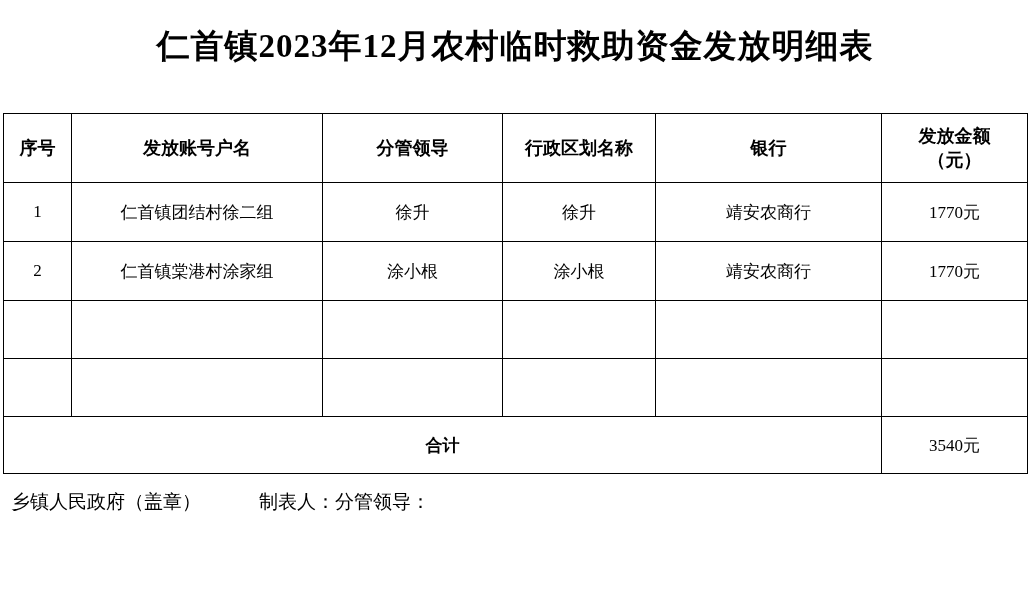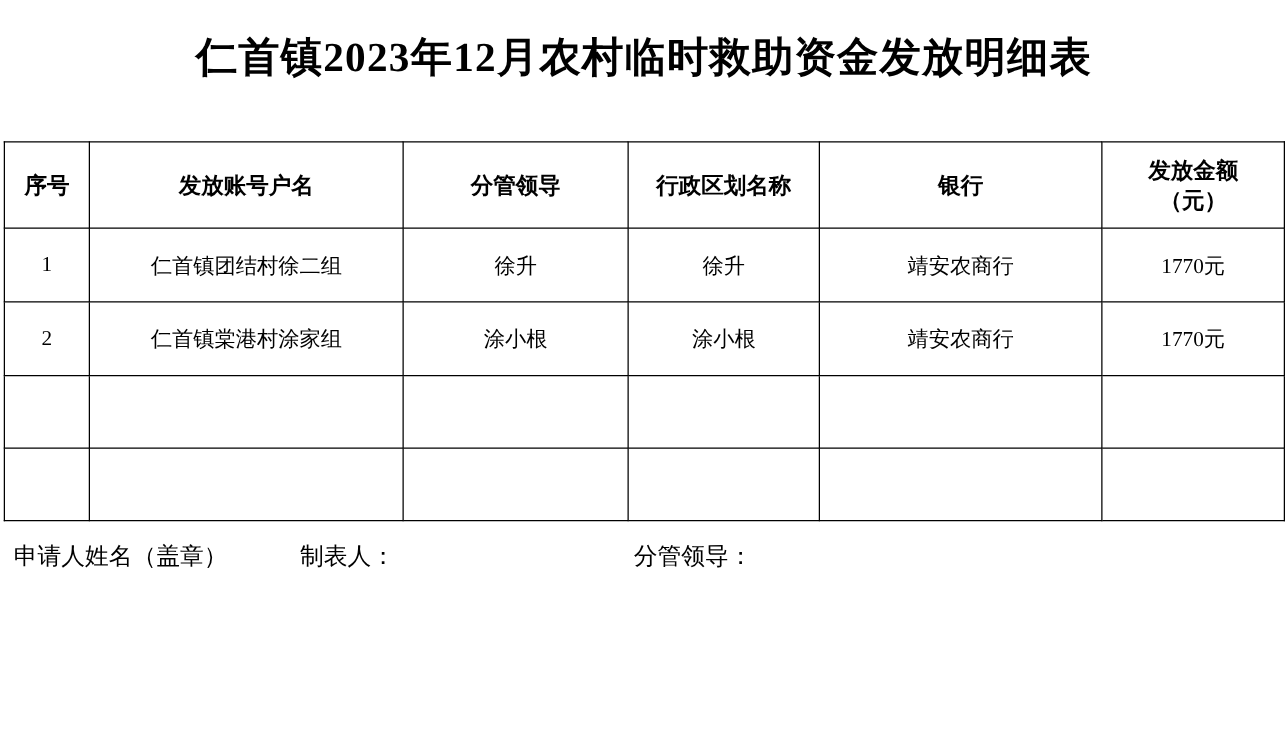--- a/index.html
+++ b/index.html
@@ -82,21 +82,20 @@
     font-size: 19px;
     font-family: "Liberation Serif", "DejaVu Serif", serif;
   }
   .footer .f1 {
     margin-left: 8px;
   }
   .footer .f2 {
     margin-left: 58px;
   }
   .footer .f3 {
-    margin-left: 191px;
     text-align: right;
   }
 </style>
 </head>
 <body>
 
 <div class="page">
 
   <div class="doc-title">仁首镇2023年12月农村临时救助资金发放明细表</div>
 
@@ -154,22 +153,26 @@
         <td></td>
       </tr>
       <tr class="blank-row">
         <td></td>
         <td></td>
         <td></td>
         <td></td>
         <td></td>
         <td></td>
       </tr>
+      <tr class="total-row">
+        <td class="total-label" colspan="5">合计</td>
+        <td>3540元</td>
+      </tr>
     </tbody>
   </table>
 
   <div class="footer">
-    <span class="f1">申请人姓名（盖章）</span>
+    <span class="f1">乡镇人民政府（盖章）</span>
     <span class="f2">制表人：</span>
     <span class="f3">分管领导：</span>
   </div>
 
 </div>
 
 </body></html>

